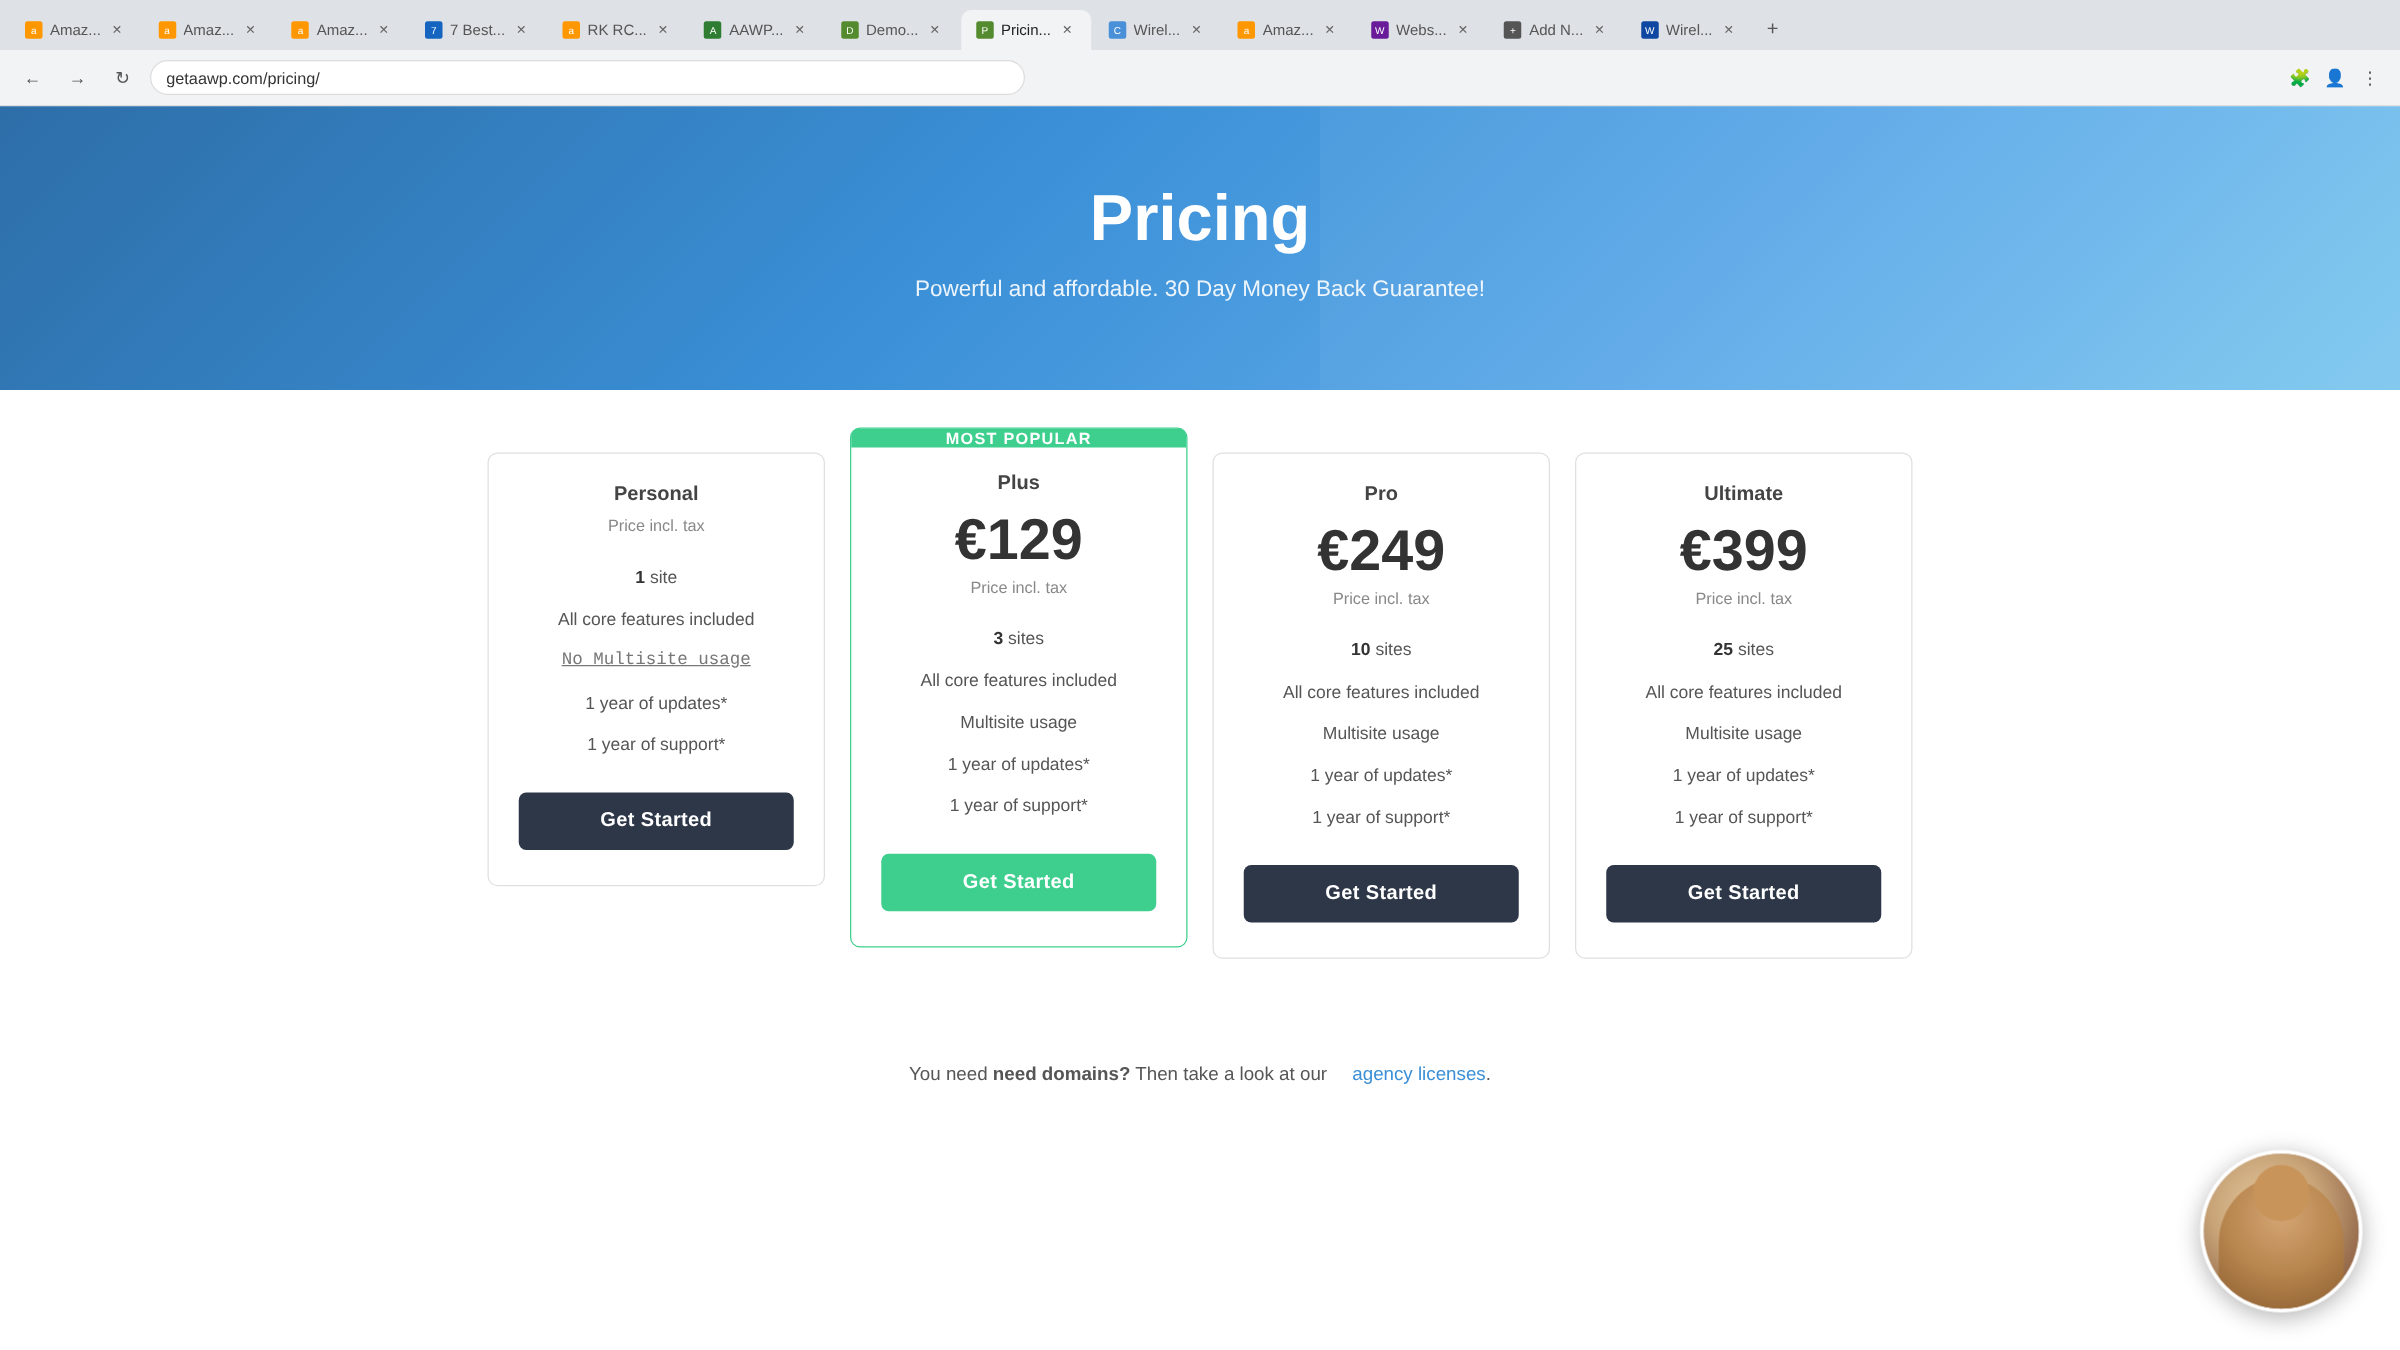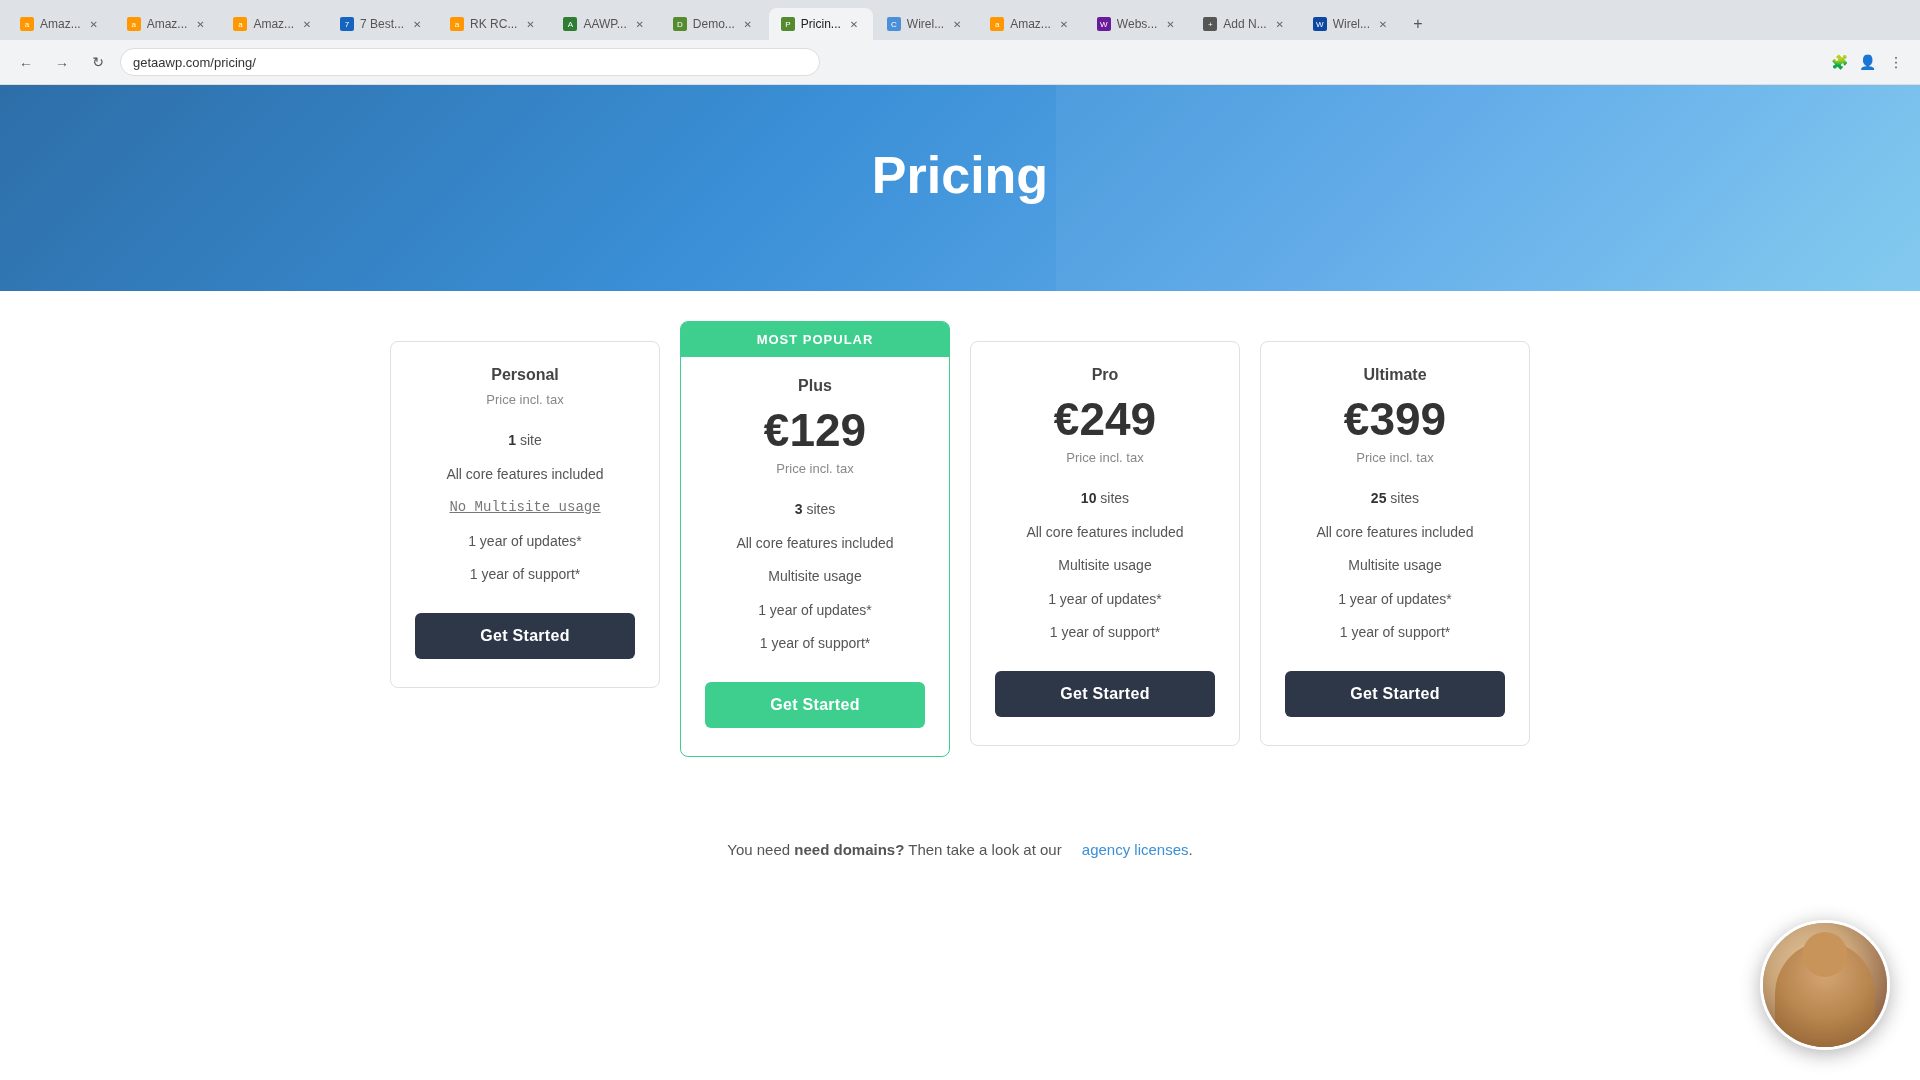--- a/index.html
+++ b/index.html
@@ -187,21 +187,21 @@
       margin-top: -20px;
     }
     .most-popular-badge {
       background: #3ecf8e;
       color: #fff;
       font-size: 13px;
       font-weight: 700;
       letter-spacing: 1px;
       text-transform: uppercase;
       text-align: center;
-      padding: 10px;
+      padding: 0;
       border-radius: 6px 6px 0 0;
       margin: -24px -24px 20px -24px;
     }
     .plan-name {
       font-size: 16px;
       font-weight: 600;
       color: #444;
       margin-bottom: 8px;
     }
     .plan-price {
@@ -393,20 +393,21 @@
     <div class="toolbar-icons">
       <div class="toolbar-icon">🧩</div>
       <div class="toolbar-icon">👤</div>
       <div class="toolbar-icon">⋮</div>
     </div>
   </div>
 </div>
 
 <div class="hero">
   <h1 class="hero-title">Pricing</h1>
+  <p class="hero-subtitle">Powerful and affordable. 30 Day Money Back Guarantee!</p>
 </div>
 
 <div class="pricing-section">
   <div class="pricing-cards">
 
     <div class="pricing-card">
       <div class="plan-name">Personal</div>
       <div class="price-note">Price incl. tax</div>
       <ul class="plan-features">
         <li><span class="highlight">1</span> <span>site</span></li>

